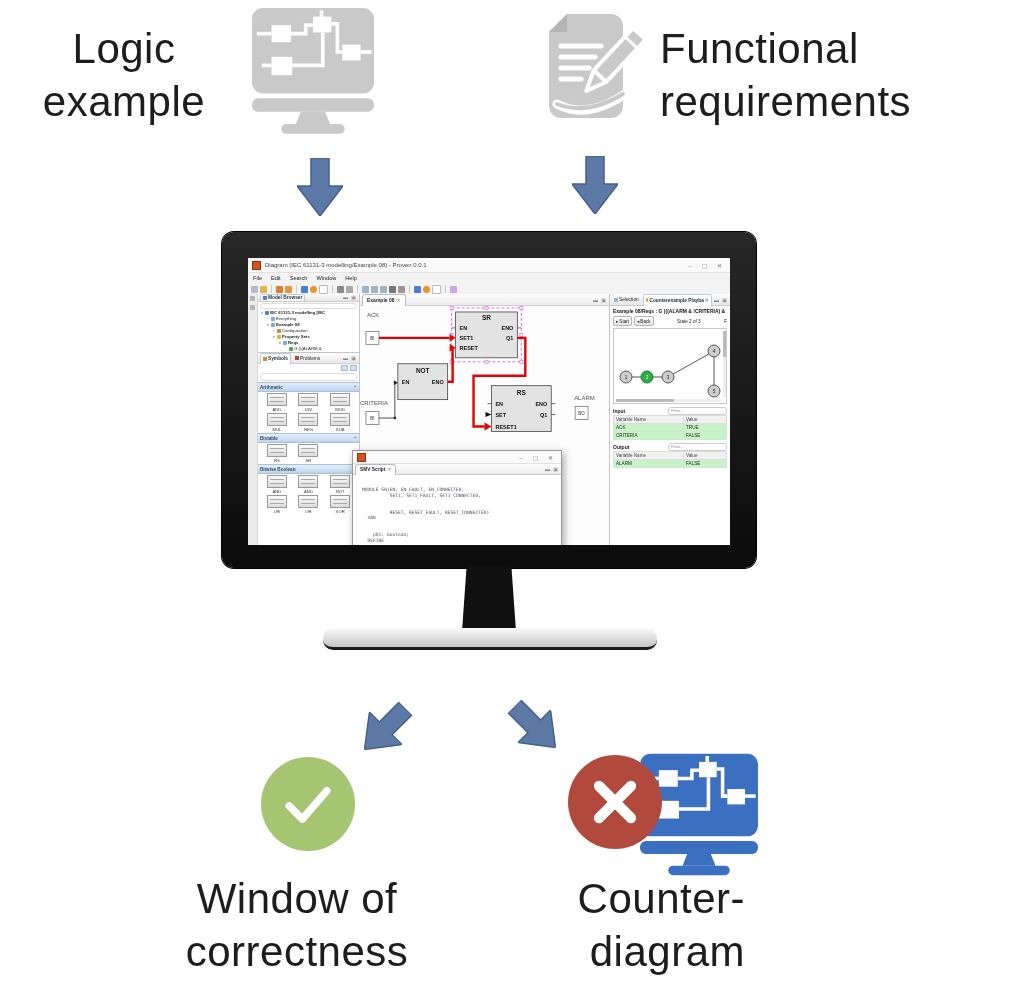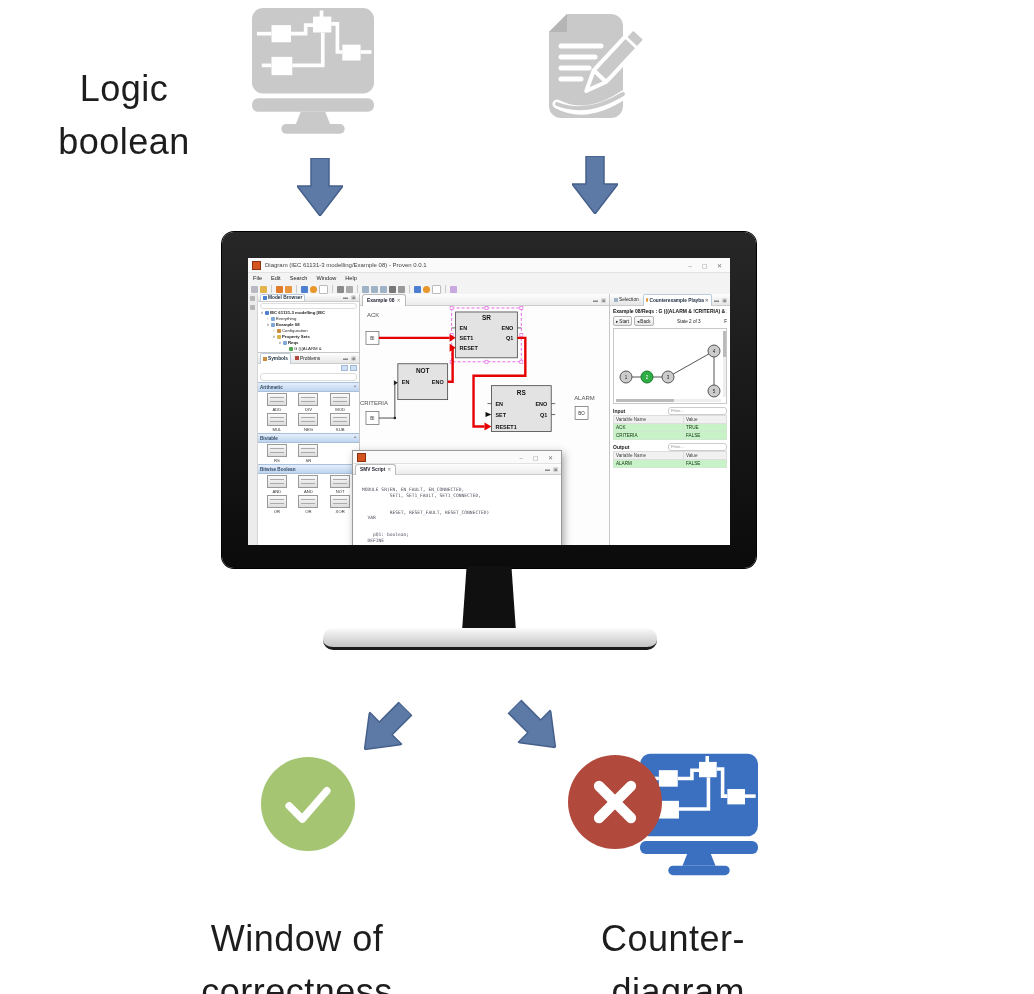--- a/index.html
+++ b/index.html
@@ -1,20 +1,20 @@
 <!DOCTYPE html>
 <html><head>
 <meta charset="utf-8">
 <style>
   html,body{margin:0;padding:0;background:#ffffff;}
   #canvas{position:relative;width:1034px;height:994px;background:#fff;overflow:hidden;
           font-family:"Liberation Sans",sans-serif;}
 
   
-  .big-label{position:absolute;font-size:36px;line-height:53px;color:#1d1d1d;letter-spacing:.5px;margin-top:40px;}
+  .big-label{position:absolute;font-size:42px;line-height:53px;color:#1d1d1d;letter-spacing:.5px;}
   #logic-label{left:8px;top:22px;width:232px;text-align:center;}
   #func-label{left:660px;top:22px;width:374px;text-align:left;}
   #proof-label{left:147px;top:872px;width:300px;text-align:center;}
   #counter-label{left:445px;top:872px;width:300px;text-align:right;}
 
   .gray-icon{color:#c9c9c9;}
   .blue-icon{color:#3b70c0;}
 
   
   .arrow{position:absolute;}
@@ -177,32 +177,36 @@
     <symbol id="arrow-down" viewBox="0 0 46 58">
       <polygon points="14,0 32,0 32,28 46,28 23,58 0,28 14,28" fill="#5d7aa6" stroke="#46608c" stroke-width="1.5" stroke-linejoin="round"></polygon>
     </symbol>
   </defs>
 </svg>
 
 <div id="canvas">
 
   <div class="big-label" id="logic-label">
     <div>Logic</div>
-    <div>boolean</div>
+    <div>example</div>
   </div>
   <svg class="gray-icon" style="position:absolute;left:252px;top:8px" width="122" height="127">
       <use href="#icon-monitor"></use>
     </svg>
   <svg class="arrow" style="left:297px;top:158px" width="46" height="58">
       <use href="#arrow-down"></use>
     </svg>
 
   <svg class="gray-icon" style="position:absolute;left:543px;top:12px" width="100" height="110">
       <use href="#icon-doc-pencil"></use>
     </svg>
+  <div class="big-label" id="func-label">
+    <div>Functional</div>
+    <div>requirements</div>
+  </div>
   <svg class="arrow" style="left:572px;top:156px" width="46" height="58">
       <use href="#arrow-down"></use>
     </svg>
 
   <div id="monitor-frame"></div>
   <div id="monitor-neck"></div>
   <div id="monitor-base"></div>
 
   <div id="ide">
 

